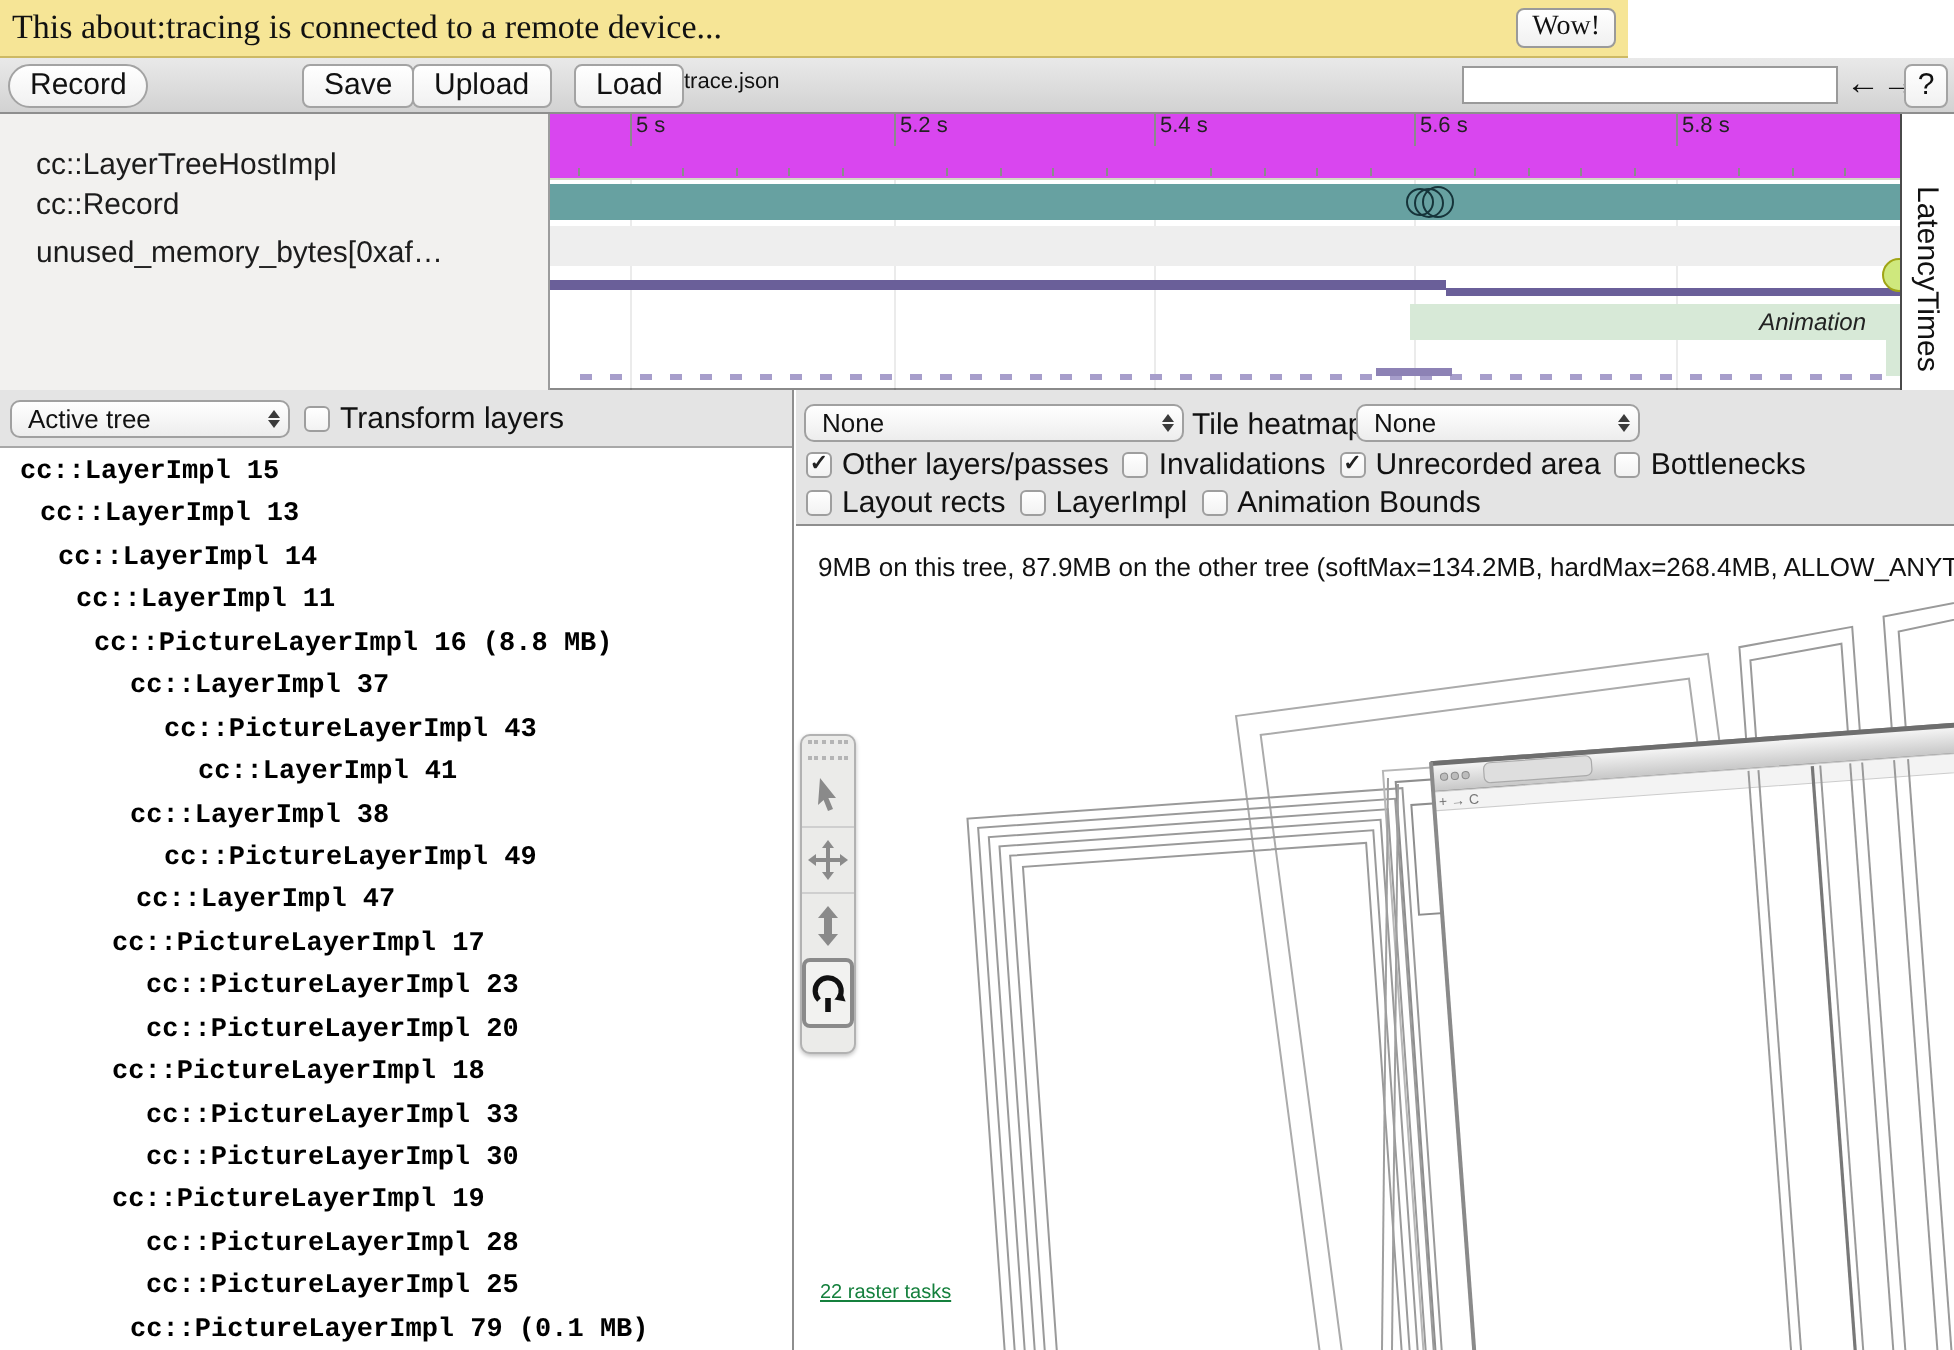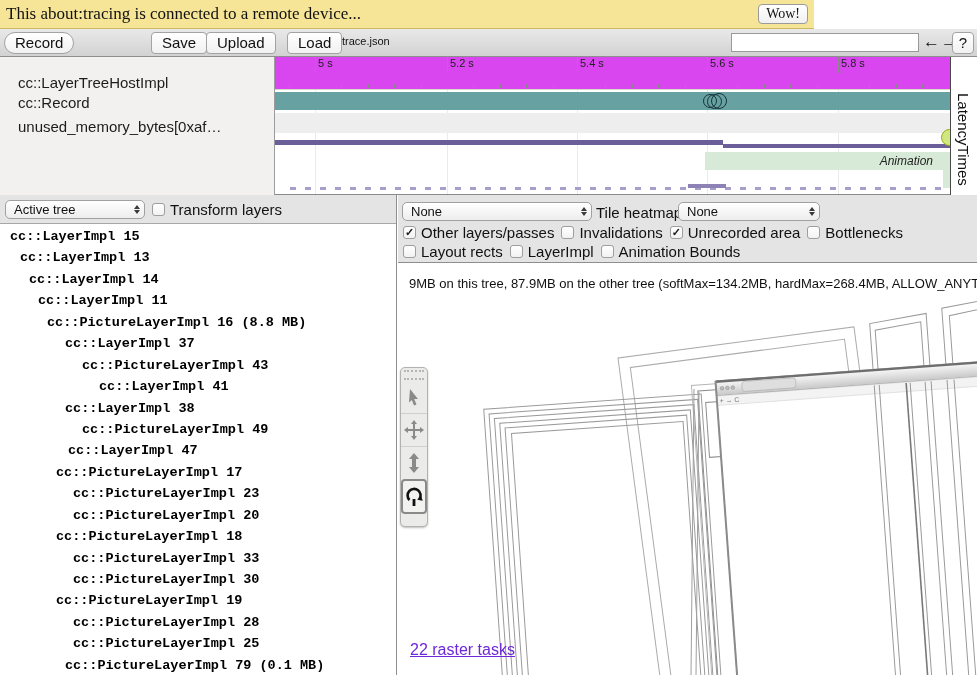--- a/index.html
+++ b/index.html
@@ -108,22 +108,22 @@
   
   #quad-tools { position:absolute; left:2px; top:172px; width:28px; height:160px;
     background:#ebebe9; border:1px solid #b2b2b2; border-radius:5px;
     box-shadow:0 1px 2px rgba(0,0,0,0.25); z-index:4; }
   #quad-tools .grip { height:10px; margin:2px 3px 0 3px;
     border-top:2px dotted #b5b5b5; border-bottom:2px dotted #b5b5b5; }
   .tool-btn { width:100%; height:33px; display:flex; align-items:center;
     justify-content:center; border-top:1px solid #cfcfcf; }
   .tool-btn.selected { border:2px solid #8a8a8a; border-radius:4px;
     background:#f2f2f0; height:35px; }
-  #raster-link { position:absolute; left:12px; top:446px; font-size:16px;
-    color:#6d28d9; text-decoration:underline; z-index:4; }
+  #raster-link { position:absolute; left:12px; top:446px; font-size:10px;
+    color:#15803d; text-decoration:underline; z-index:4; }
 </style>
 </head>
 <body>
 
 <div id="app">
 
   <div id="banner">
     <span class="msg">This about:tracing is connected to a remote device...</span>
     <button class="wow-btn">Wow!</button>
   </div>

